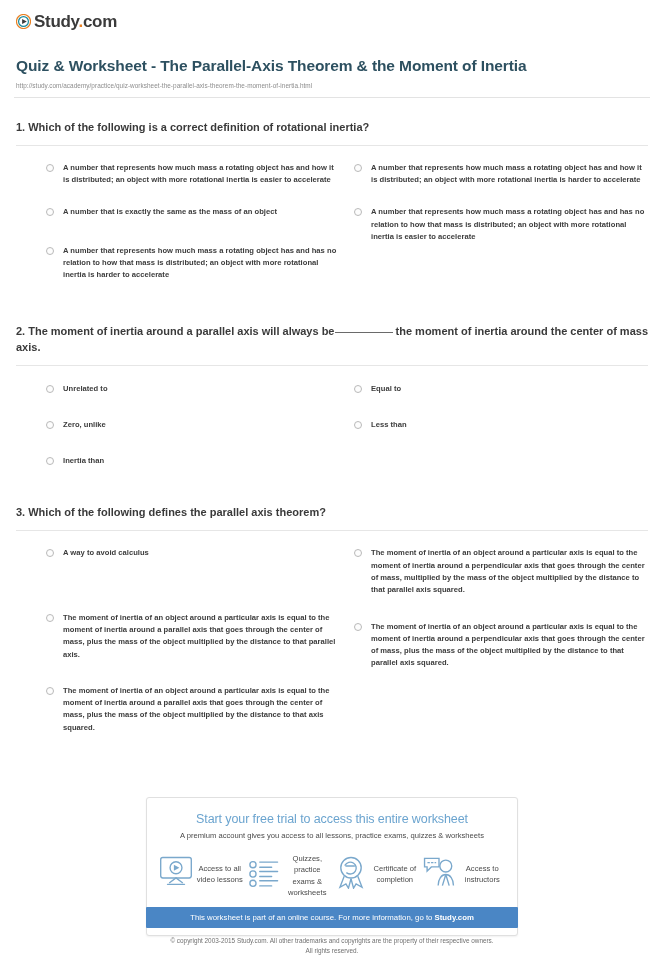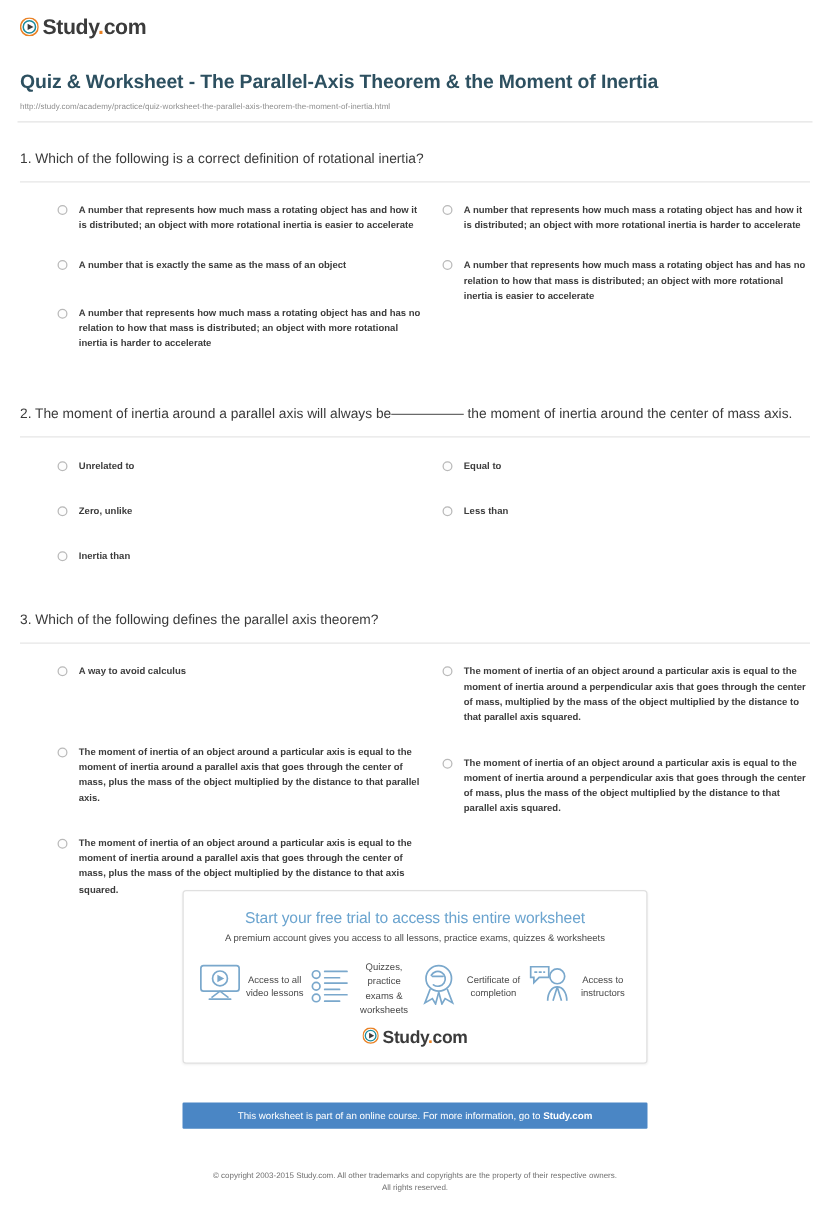--- a/index.html
+++ b/index.html
@@ -70,21 +70,21 @@
     margin: 8px 2px 0 2px;
   }
 
   
   .question-block { padding: 0 4px; margin-top: 22px; }
   .q-text {
     font-size: 11px;
     color: #3a3a3a;
     line-height: 1.45;
     margin: 0 0 0 0;
-    font-weight: normal;
+    font-weight: bold;
   }
   .q-text .blank {
     border-bottom: 1px solid #6a6a6a;
     display: inline-block;
     width: 58px;
     vertical-align: 2px;
   }
   .q-rule {
     border: 0;
     border-top: 1px solid #e6e6e6;
@@ -126,21 +126,21 @@
   .q1 .options-grid { margin-top: 16px; }
   .q2 .options-grid { margin-top: 17px; }
   .q2 .option { margin-bottom: 24px; }
   .q3 .options-grid { margin-top: 16px; }
   .q3 .option { margin-bottom: 24px; }
 
   
   .promo {
     position: absolute;
     left: 146px;
-    top: 712px;
+    top: 797px;
     width: 372px;
     box-sizing: border-box;
     background: #ffffff;
     border: 1px solid #e0e0e0;
     border-radius: 3px;
     box-shadow: 0 1px 2px rgba(0,0,0,0.06);
     padding: 14px 10px 10px 10px;
     text-align: center;
   }
   .promo-title {
@@ -186,21 +186,21 @@
     margin-top: 8px;
     padding-bottom: 4px;
   }
   .promo-logo .brand-text { font-size: 14px; }
   .promo-logo .brand-mark { width: 13px; height: 13px; flex: 0 0 13px; }
 
   
   .banner {
     position: absolute;
     left: 146px;
-    top: 882px;
+    top: 907px;
     width: 372px;
     box-sizing: border-box;
     background: #4a86c5;
     color: #ffffff;
     font-size: 7.8px;
     text-align: center;
     padding: 6px 18px;
     border-radius: 1px;
   }
   .banner b { font-weight: bold; }

